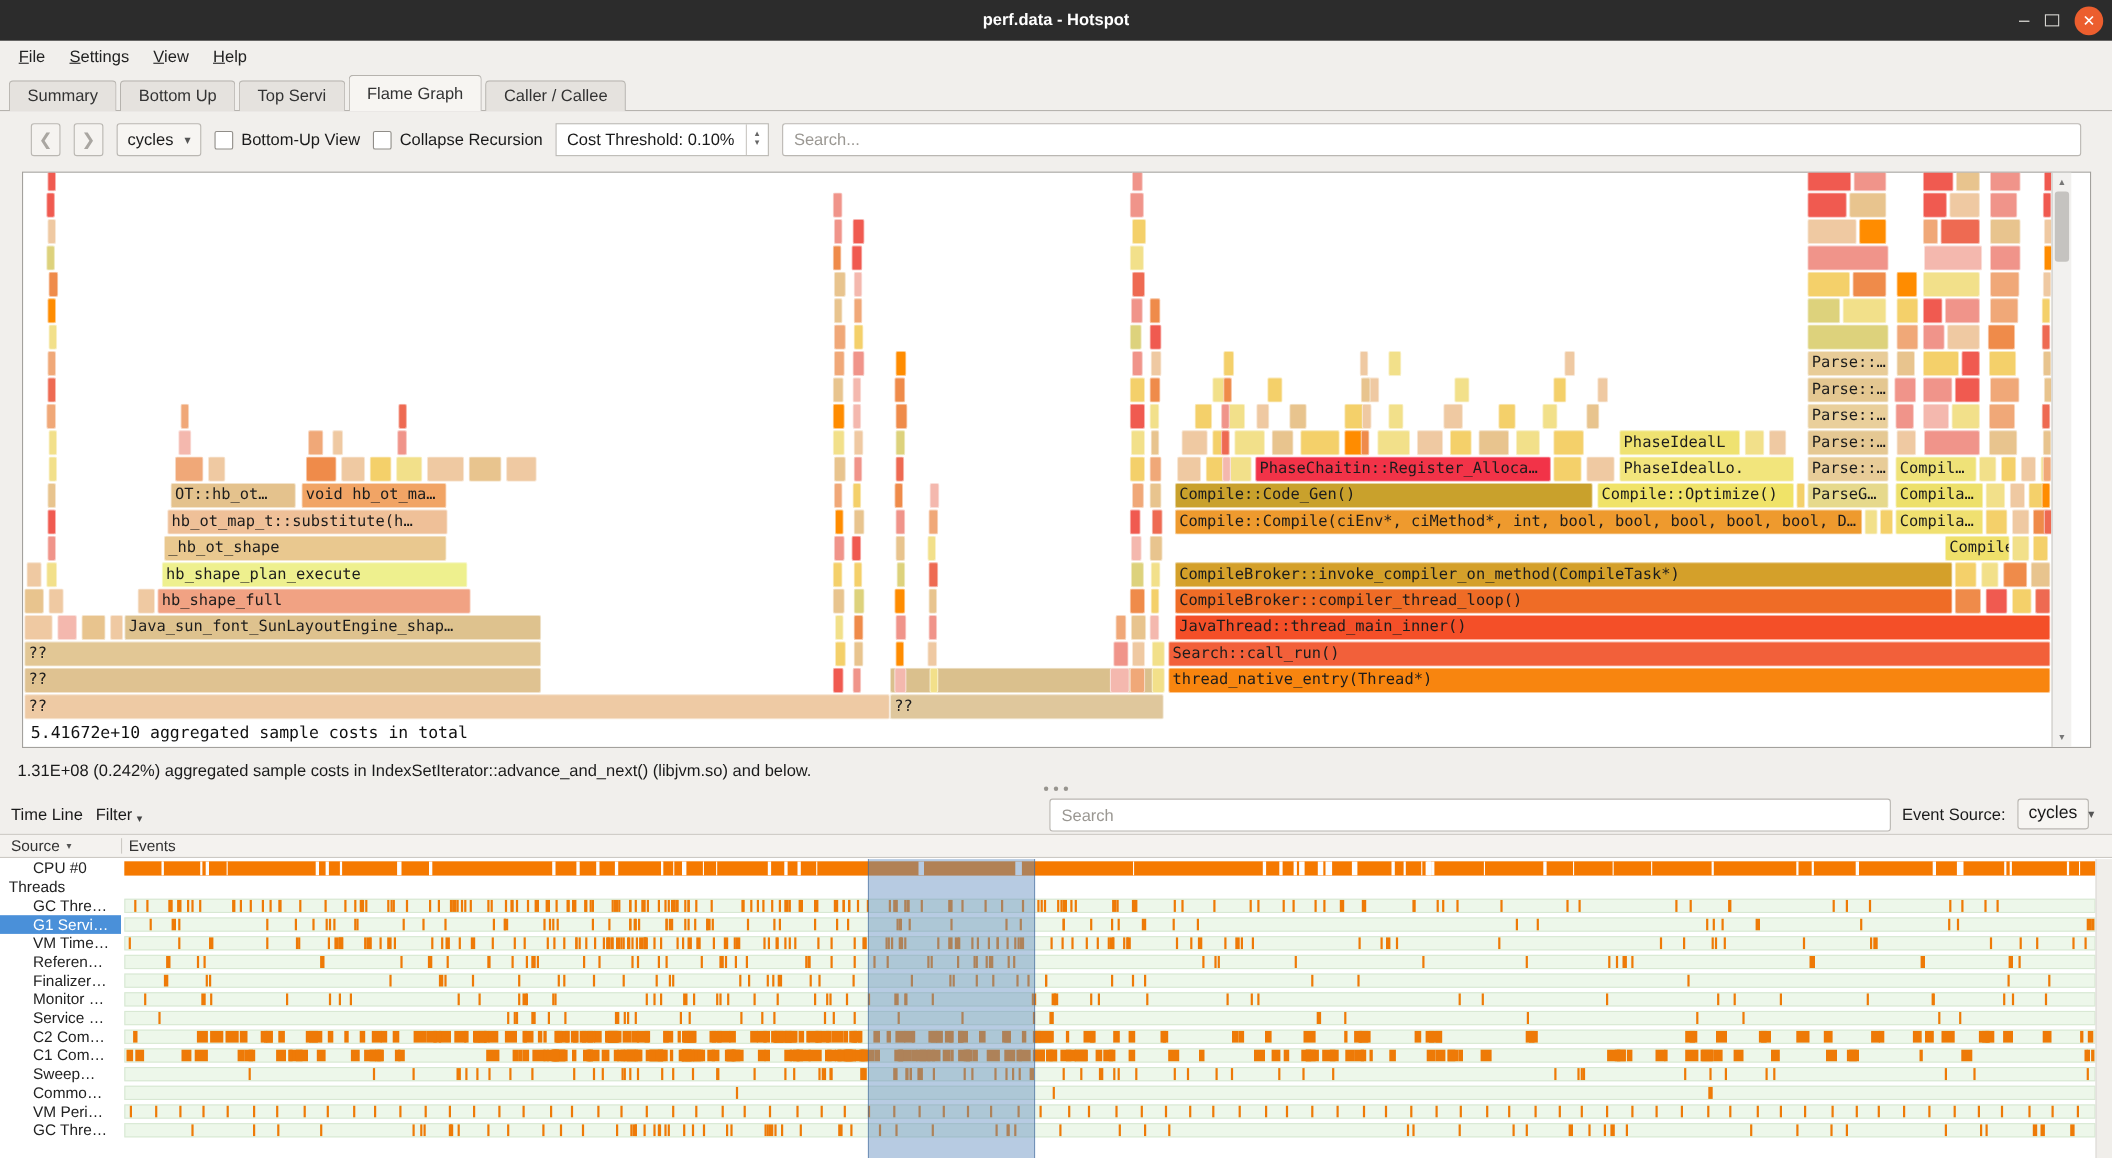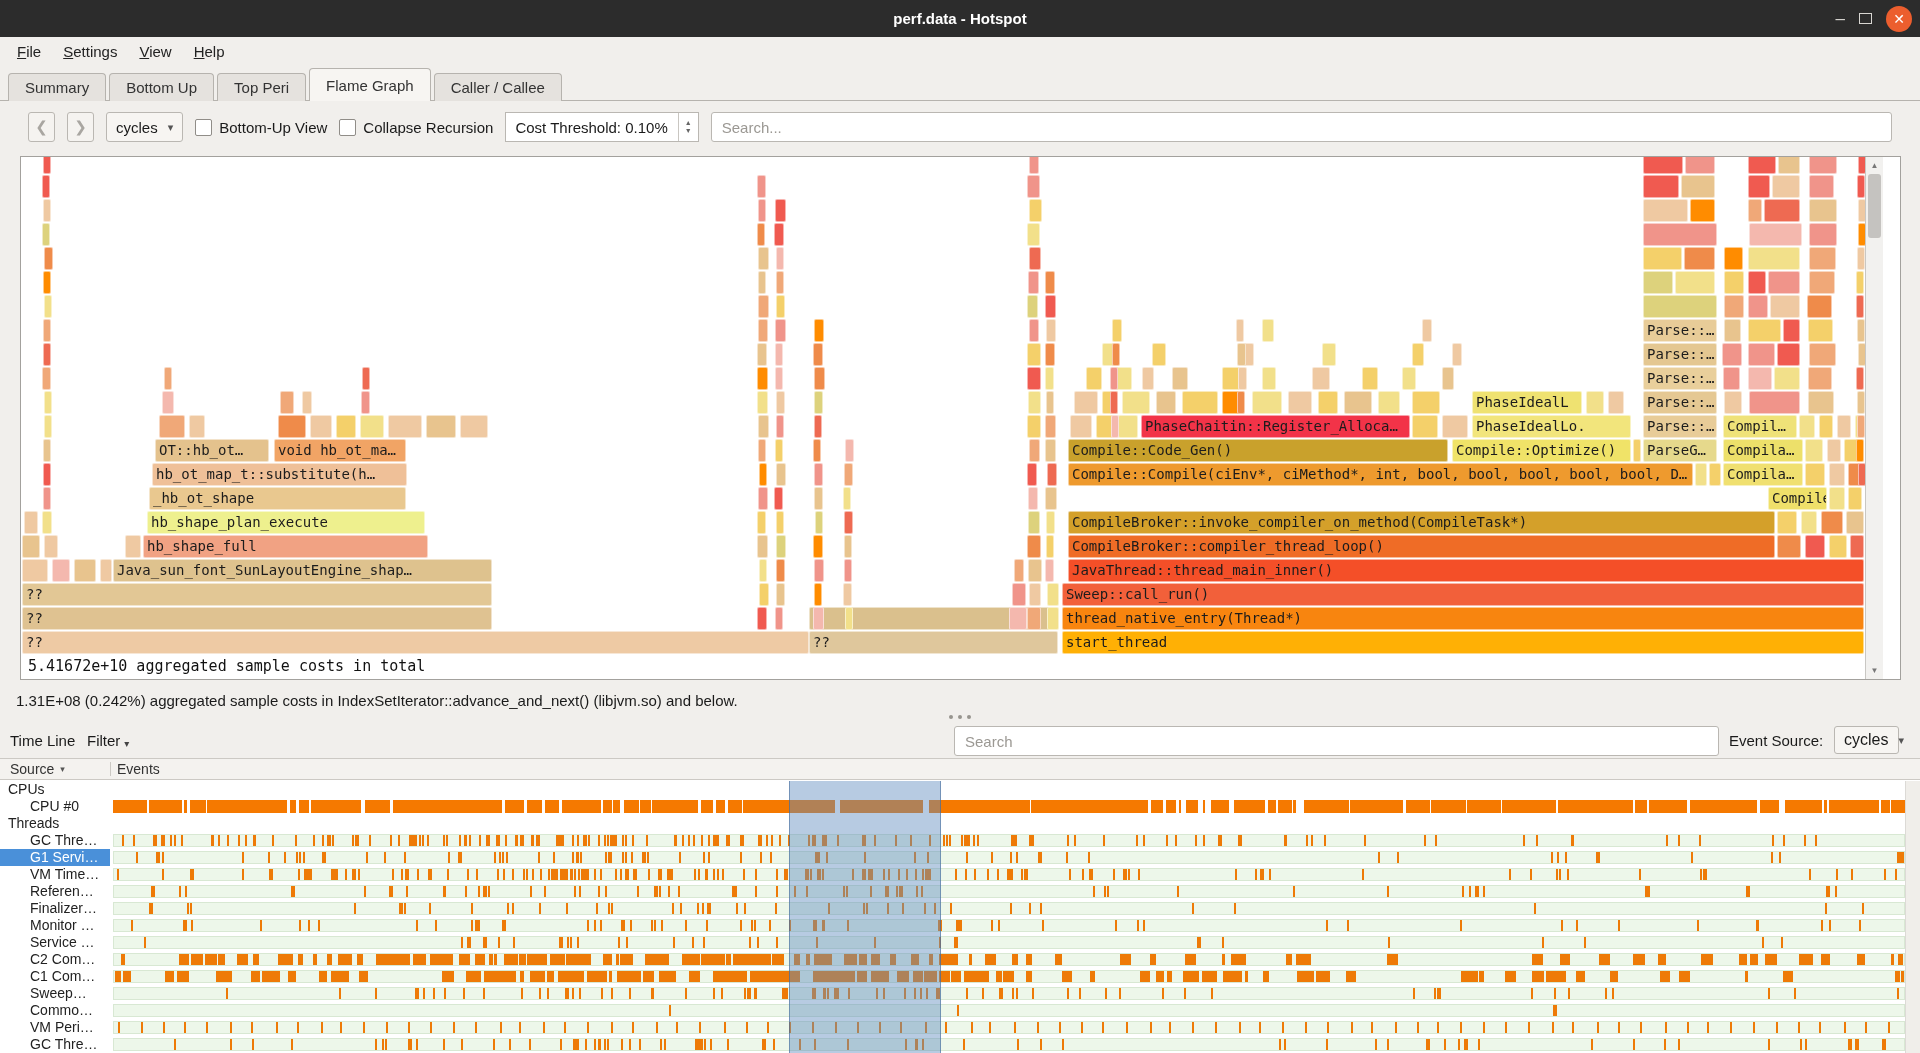--- a/index.html
+++ b/index.html
@@ -118,21 +118,21 @@
 <div class="menubar" id="menubar">
     <div class="menu-item"><u>F</u>ile</div>
     <div class="menu-item"><u>S</u>ettings</div>
     <div class="menu-item"><u>V</u>iew</div>
     <div class="menu-item"><u>H</u>elp</div>
   </div>
 
 <div class="tabbar" id="tabbar">
     <div class="tab">Summary</div>
     <div class="tab">Bottom Up</div>
-    <div class="tab">Top Peri</div>
+    <div class="tab">Top Servi</div>
     <div class="tab active">Flame Graph</div>
     <div class="tab">Caller / Callee</div>
   </div>
 
 <div class="toolbar">
   <div class="tb-btn">❮</div>
   <div class="tb-btn">❯</div>
   <div class="combo">
     <span>cycles</span>
     <span class="arrow">▾</span>
@@ -163,23 +163,22 @@
         <div class="frame" style="left: 0px; top: 450px; width: 470px; background: rgb(223, 194, 145);">??</div>
         <div class="frame" style="left: 787px; top: 450px; width: 246px; background: rgb(218, 192, 141);"></div>
         <div class="frame" style="left: 0px; top: 426px; width: 470px; background: rgb(226, 199, 149);">??</div>
         <div class="frame" style="left: 91px; top: 402px; width: 379px; background: rgb(222, 194, 142);">Java_sun_font_SunLayoutEngine_shap…</div>
         <div class="frame" style="left: 121px; top: 378px; width: 285px; background: rgb(241, 162, 131);">hb_shape_full</div>
         <div class="frame" style="left: 125px; top: 354px; width: 278px; background: rgb(238, 240, 142);">hb_shape_plan_execute</div>
         <div class="frame" style="left: 127px; top: 330px; width: 257px; background: rgb(233, 200, 143);">_hb_ot_shape</div>
         <div class="frame" style="left: 130px; top: 306px; width: 255px; background: rgb(239, 192, 152);">hb_ot_map_t::substitute(h…</div>
         <div class="frame" style="left: 133px; top: 282px; width: 114px; background: rgb(228, 194, 141);">OT::hb_ot…</div>
         <div class="frame" style="left: 252px; top: 282px; width: 132px; background: rgb(241, 164, 101);">void hb_ot_ma…</div>
-        <div class="frame" style="left: 1040px; top: 474px; width: 802px; background: rgb(255, 176, 5);">start_thread</div>
         <div class="frame" style="left: 1040px; top: 450px; width: 802px; background: rgb(248, 133, 15);">thread_native_entry(Thread*)</div>
-        <div class="frame" style="left: 1040px; top: 426px; width: 802px; background: rgb(242, 96, 58);">Sweep::call_run()</div>
+        <div class="frame" style="left: 1040px; top: 426px; width: 802px; background: rgb(242, 96, 58);">Search::call_run()</div>
         <div class="frame" style="left: 1046px; top: 402px; width: 796px; background: rgb(244, 79, 40);">JavaThread::thread_main_inner()</div>
         <div class="frame" style="left: 1046px; top: 378px; width: 707px; background: rgb(239, 108, 38);">CompileBroker::compiler_thread_loop()</div>
         <div class="frame" style="left: 1046px; top: 354px; width: 707px; background: rgb(212, 160, 42);">CompileBroker::invoke_compiler_on_method(CompileTask*)</div>
         <div class="frame" style="left: 1746px; top: 330px; width: 59px; background: rgb(239, 224, 106);">Compile…</div>
         <div class="frame" style="left: 1046px; top: 306px; width: 625px; background: rgb(238, 154, 46);">Compile::Compile(ciEnv*, ciMethod*, int, bool, bool, bool, bool, bool, D…</div>
         <div class="frame" style="left: 1701px; top: 306px; width: 80px; background: rgb(240, 224, 112);">Compila…</div>
         <div class="frame" style="left: 1046px; top: 282px; width: 380px; background: rgb(201, 161, 44);">Compile::Code_Gen()</div>
         <div class="frame" style="left: 1430px; top: 282px; width: 179px; background: rgb(240, 227, 104);">Compile::Optimize()</div>
         <div class="frame" style="left: 1621px; top: 282px; width: 74px; background: rgb(230, 217, 140);">ParseG…</div>
         <div class="frame" style="left: 1701px; top: 282px; width: 80px; background: rgb(237, 224, 106);">Compila…</div>
@@ -496,23 +495,20 @@
     <div class="th-source">
       <span>Source</span>
       <span class="sort">▾</span>
     </div>
     <div class="th-div"></div>
     <div class="th-events">
       <span>Events</span>
     </div>
   </div>
   <div id="tl-rows">
-      <div class="tl-row">
-        <div class="lbl">CPUs</div>
-      </div>
       <div class="tl-row">
         <div class="lbl ind">CPU #0</div>
         <div class="track cpu">
           <div class="gap" style="left: 1236px; width: 1px;"></div>
           <div class="gap" style="left: 1116px; width: 5px;"></div>
           <div class="gap" style="left: 1290px; width: 3px;"></div>
           <div class="gap" style="left: 411px; width: 3px;"></div>
           <div class="gap" style="left: 1183px; width: 5px;"></div>
           <div class="gap" style="left: 538px; width: 1px;"></div>
           <div class="gap" style="left: 1353px; width: 1px;"></div>

